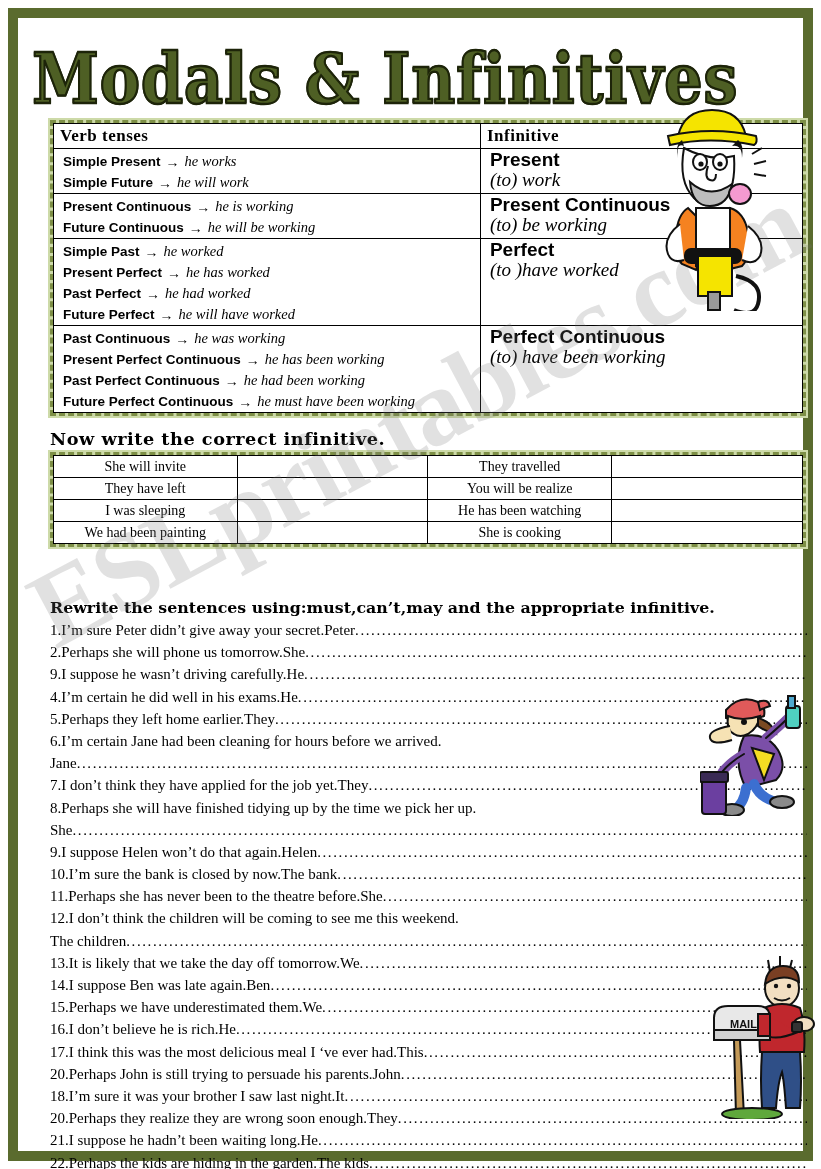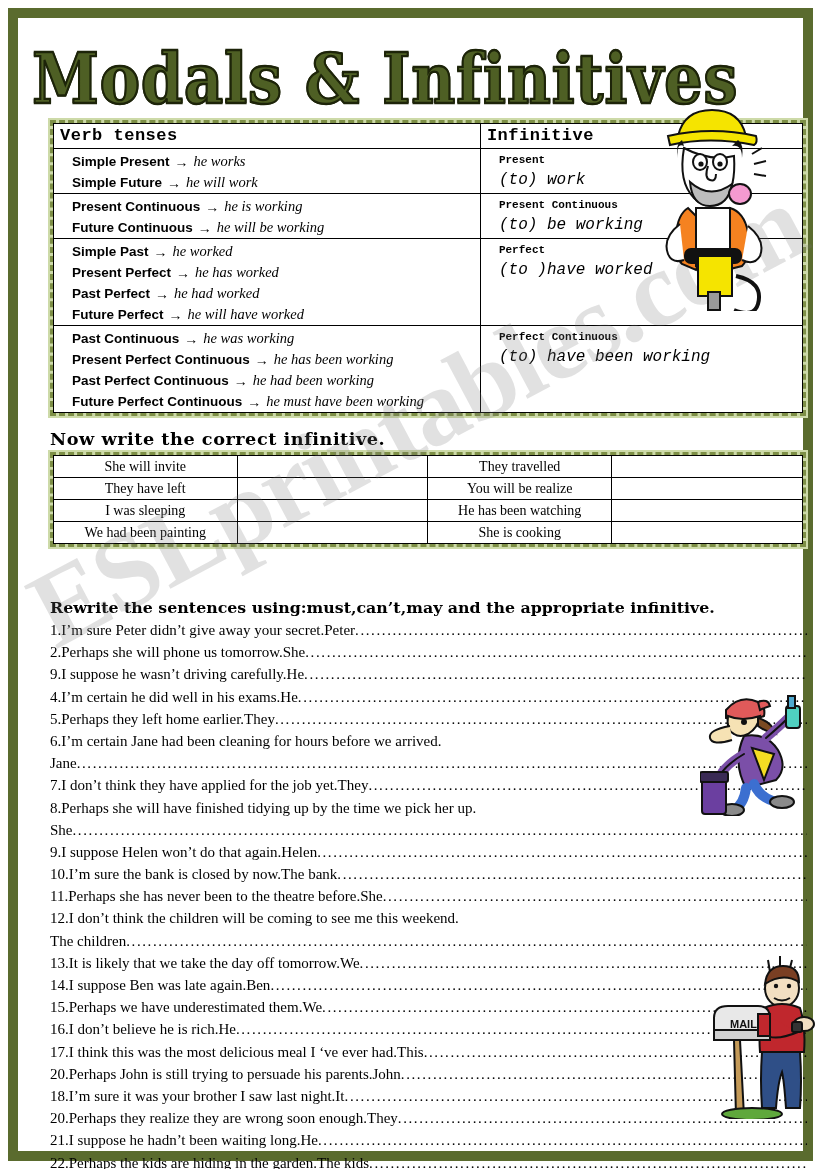--- a/index.html
+++ b/index.html
@@ -82,25 +82,25 @@
   }
   table.tbl {
     width:100%;
     border-collapse:collapse;
     background:#ffffff;
     table-layout:fixed;
   }
   table.tbl td {
     border:1px solid #000;
     vertical-align:top;
-    padding:1px 18px;
+    padding:1px 9px;
     background:#ffffff;
   }
   .hdr {
-    font-family:Liberation Mono, monospace;
+    font-family:Liberation Serif, serif;
     font-weight:bold;
     font-size:17px;
     color:#000;
     letter-spacing:0.5px;
     padding:2px 6px !important;
     line-height:20px;
   }
   .tense-line { white-space:nowrap; line-height:21px; height:21px; }
   .tname {
     font-family:"Liberation Sans", sans-serif;
@@ -116,30 +116,30 @@
     vertical-align:middle;
     margin:0 1px;
   }
   .tval {
     font-family:"Liberation Serif", serif;
     font-style:italic;
     font-size:14.5px;
     color:#000;
   }
   .inf-title {
-    font-family:Liberation Mono, monospace;
-    font-weight:bold;
-    font-size:11px;
+    font-family:Liberation Sans, sans-serif;
+    font-weight:bold;
+    font-size:19px;
     line-height:20px;
     color:#000;
   }
   .inf-val {
-    font-family:Liberation Mono, monospace;
+    font-family:Liberation Serif, serif;
     font-style:italic;
-    font-size:16px;
+    font-size:19px;
     line-height:20px;
     color:#000;
   }
 
   
   .sec-head {
     font-family:"DejaVu Serif", serif;
     font-weight:bold;
     color:#000;
     white-space:nowrap;

